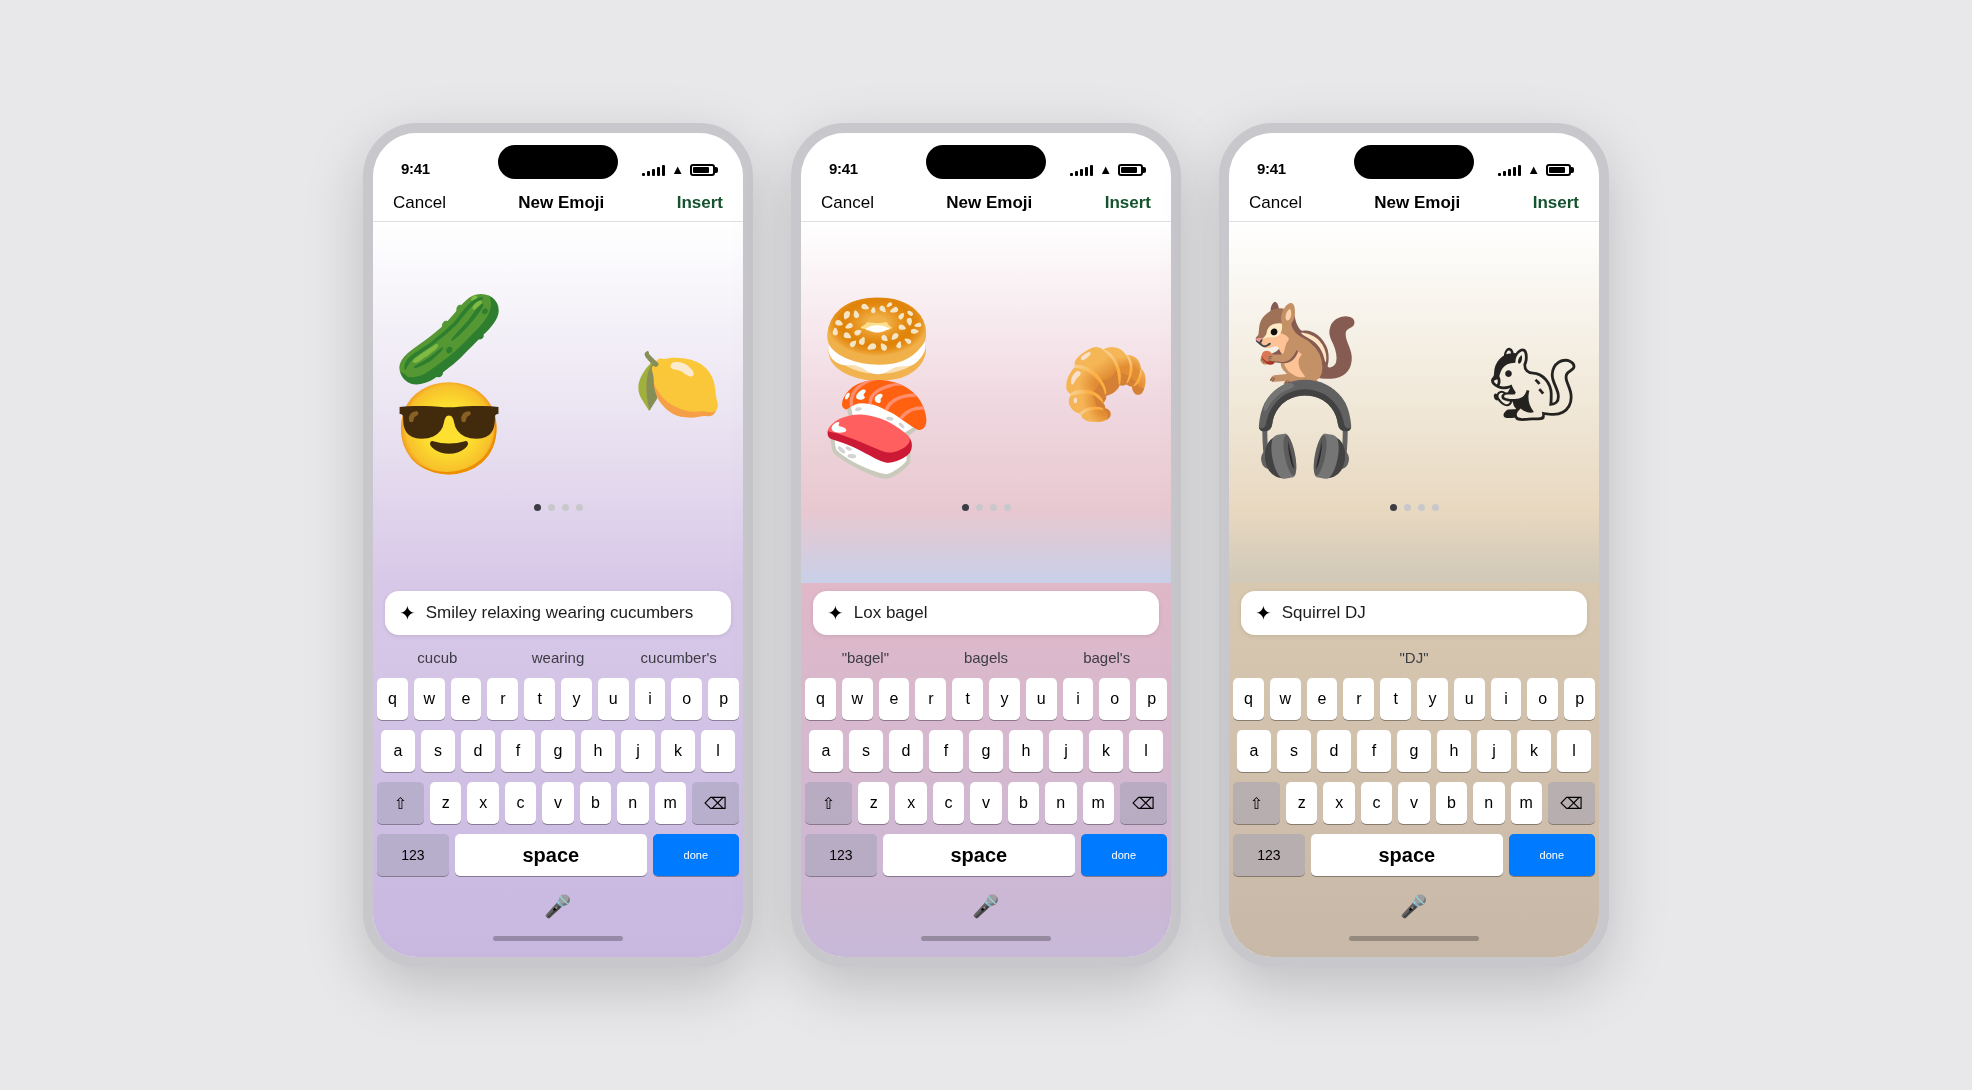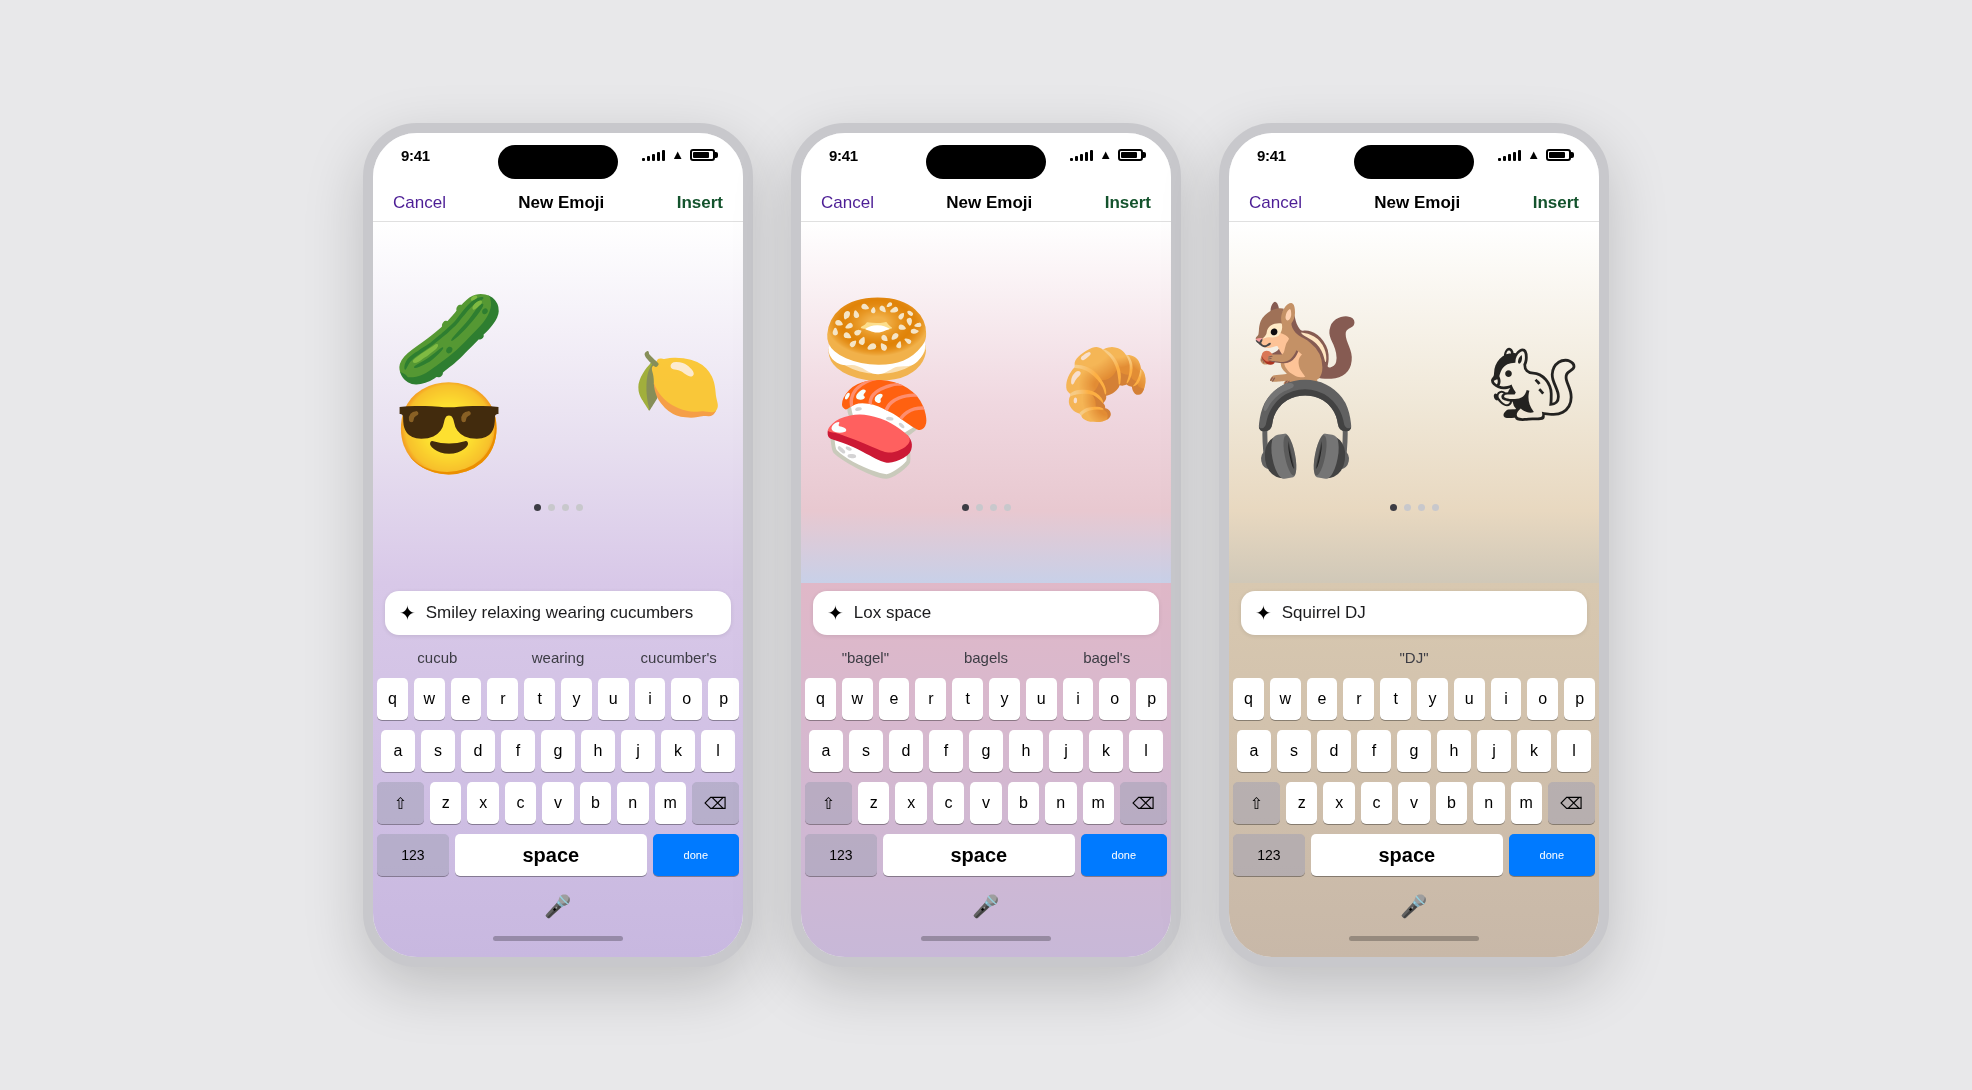--- a/index.html
+++ b/index.html
@@ -28,21 +28,21 @@
       box-shadow: 0 20px 60px rgba(0,0,0,0.18), inset 0 0 0 2px #e0e0e3;
       overflow: hidden;
       display: flex;
       flex-direction: column;
       position: relative;
     }
     
     .status-bar {
       display: flex;
       justify-content: space-between;
-      align-items: flex-start;
+      align-items: flex-end;
       padding: 14px 28px 6px;
       height: 50px;
       background: #fff;
       flex-shrink: 0;
     }
     .status-time {
       font-size: 15px;
       font-weight: 600;
       letter-spacing: -0.3px;
     }
@@ -96,21 +96,21 @@
     .nav-bar {
       display: flex;
       justify-content: space-between;
       align-items: center;
       padding: 10px 20px 8px;
       background: #fff;
       flex-shrink: 0;
       border-bottom: 1px solid #e0e0e0;
     }
     .nav-cancel {
-      color: #4c1d95;
+      color: #000000;
       font-size: 17px;
     }
     .nav-title {
       font-size: 17px;
       font-weight: 600;
       color: #000;
     }
     .nav-insert {
       color: #14532d;
       font-size: 17px;
@@ -430,21 +430,21 @@
       <div class="page-dots">
         <div class="dot active"></div>
         <div class="dot"></div>
         <div class="dot"></div>
         <div class="dot"></div>
       </div>
     </div>
     <div class="keyboard-area">
       <div class="input-field">
         <span class="input-icon">✦</span>
-        <span class="input-text">Lox space</span>
+        <span class="input-text">Lox bagel</span>
       </div>
       <div class="predictive-bar">
         <span class="pred-word quoted">"bagel"</span>
         <span class="pred-word">bagels</span>
         <span class="pred-word">bagel's</span>
       </div>
       <div class="keyboard-rows">
         <div class="key-row">
           <div class="key">q</div>
           <div class="key">w</div>

